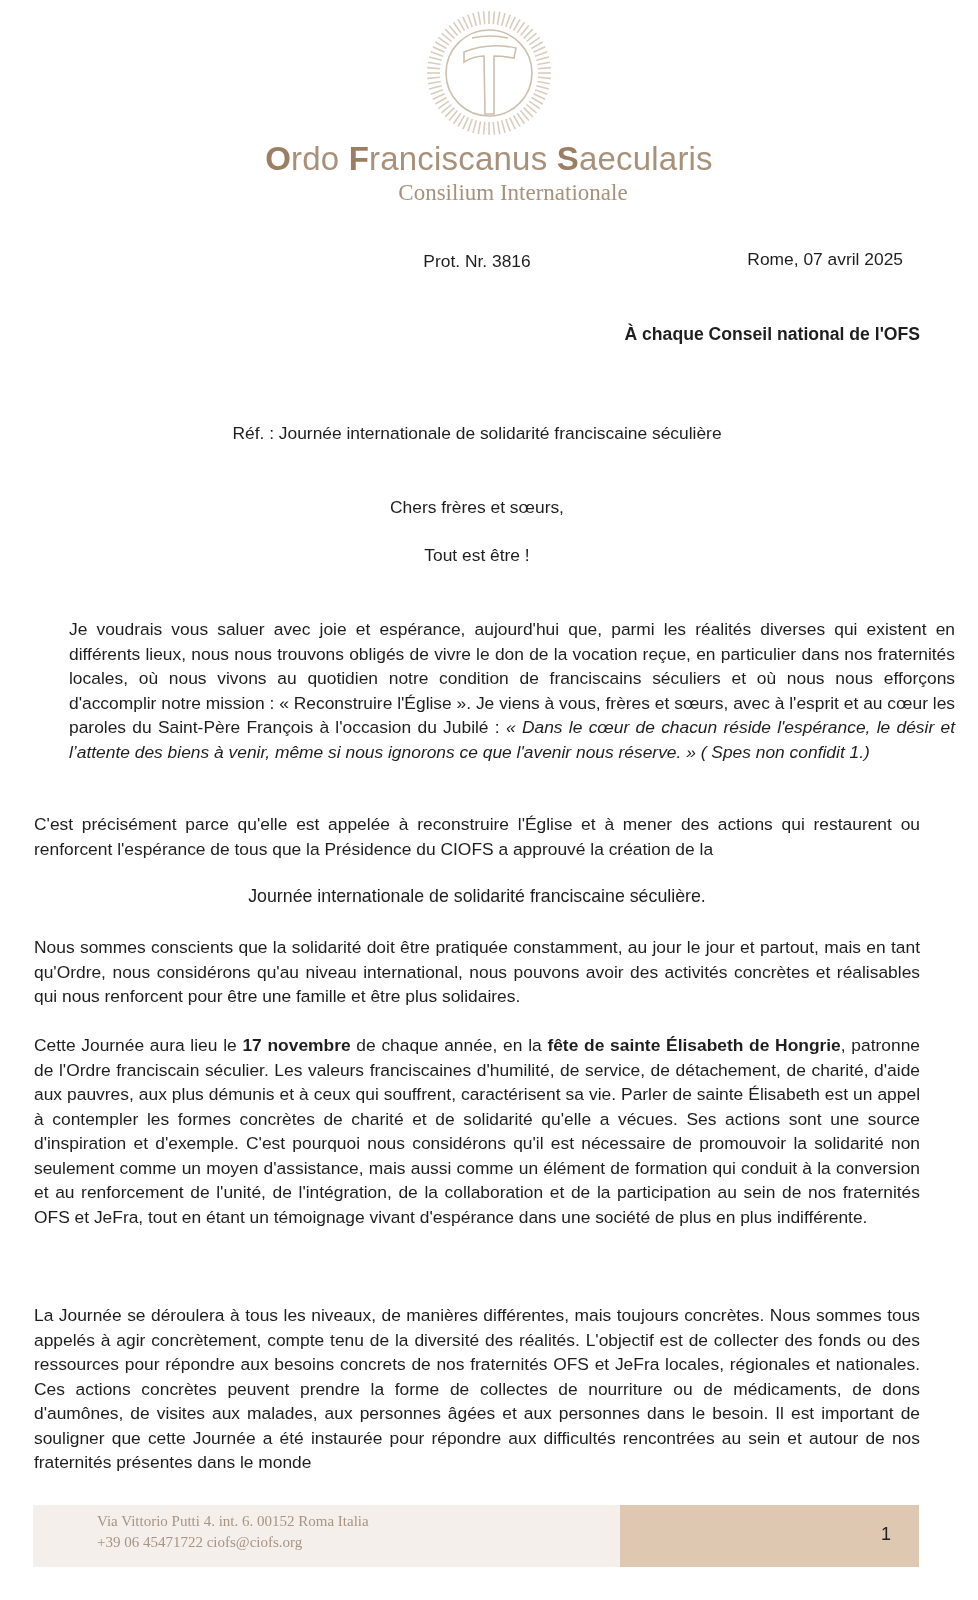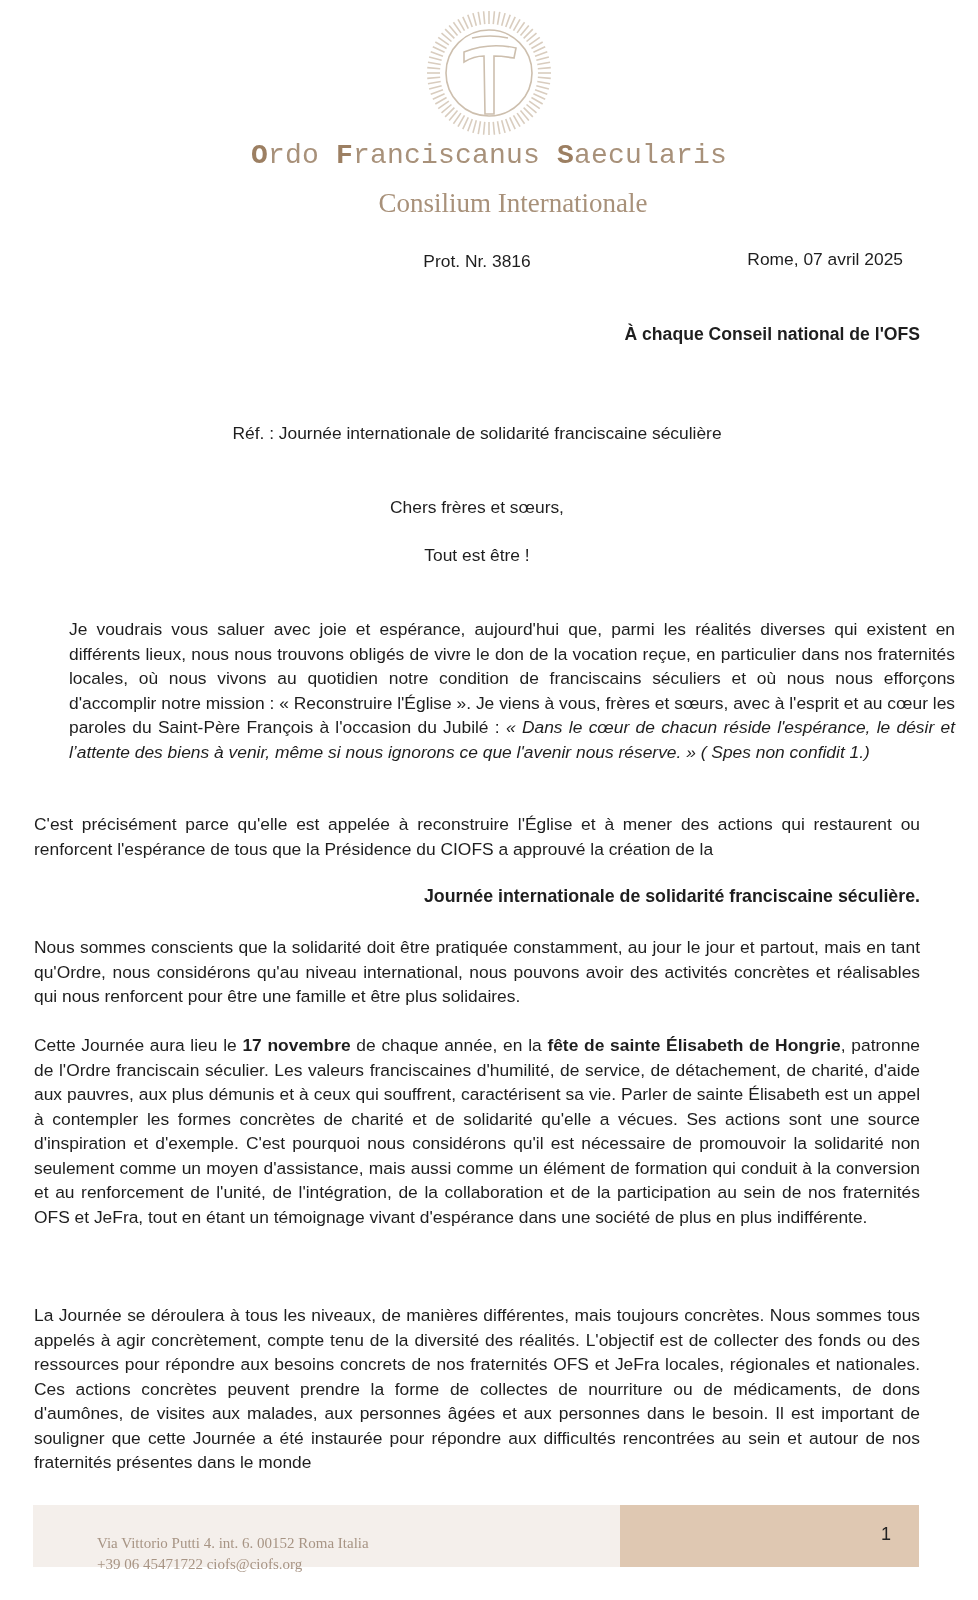--- a/index.html
+++ b/index.html
@@ -1,44 +1,44 @@
 <!DOCTYPE html>
 <html><head>
 <meta charset="utf-8">
 <style>
   html, body { margin: 0; padding: 0; background: #ffffff; }
   body { width: 978px; height: 1600px; position: relative; overflow: hidden;
          font-family: "Liberation Sans", "DejaVu Sans", sans-serif; color: #1e1e1e; }
   .logo { position: absolute; left: 0; top: 8px; width: 978px; text-align: center; }
   .logo svg { display: block; margin: 0 auto; }
-  .org-name { font-family: Liberation Mono, monospace; color: #a8917a;
-              font-size: 28px; margin-top: 2px; letter-spacing: 0.2px; text-align: center; }
+  .org-name { font-family: Liberation Sans, sans-serif; color: #a8917a;
+              font-size: 33px; margin-top: 2px; letter-spacing: 0.2px; text-align: center; }
   .org-name .cap { color: #9c7f62; font-weight: bold; }
   .org-sub { font-family: "Liberation Serif", "DejaVu Serif", serif; color: #a8917a;
-             font-size: 27px; margin-top: 17px; padding-left: 48px; }
+             font-size: 23px; margin-top: 2px; padding-left: 48px; }
   .text { position: absolute; left: 34px; width: 886px; font-size: 17.4px; line-height: 24.5px; text-align: center; }
   .prot { top: 249px; }
   .date { position: absolute; right: 75px; top: 249px; font-size: 17.4px; }
   .recipients { position: absolute; right: 58px; top: 322px; text-align: left;
                 font-weight: bold; font-size: 17.6px; line-height: 24.5px; }
   .ref { top: 421px; }
   .salut { top: 495px; }
   .grace { top: 543px; }
   .p1 { top: 617px; text-align: justify; margin-left: 35px; }
   .p2 { top: 812px; text-align: justify; }
-  .title { position: absolute; left: 34px; width: 886px; top: 886px; text-align: right;
-           font-weight: bold; font-size: 17.8px; }
+  .title { position: absolute; left: 34px; width: 886px; top: 886px; text-align: center;
+           font-weight: normal; font-size: 17.8px; }
   .p3 { top: 935px; text-align: justify; }
   .p4 { top: 1033px; text-align: justify; }
   .p5 { top: 1303px; text-align: justify; }
   .text p { margin: 0; }
   em { font-style: italic; }
   b { font-weight: bold; }
   .footer { position: absolute; left: 33px; top: 1505px; width: 886px; height: 62px; background: #f4efeb; }
-  .footer .addr { position: absolute; left: 64px; top: 28px; font-family: "Liberation Serif", "DejaVu Serif", serif;
+  .footer .addr { position: absolute; left: 64px; top: 6px; font-family: "Liberation Serif", "DejaVu Serif", serif;
                   color: #a79484; font-size: 15px; line-height: 21px; }
   .footer .pagebox { position: absolute; left: 587px; top: 0; width: 299px; height: 62px; background: #dfc8b2; }
   .footer .pagenum { position: absolute; right: 28px; top: 19px; font-size: 18px; color: #222; }
 </style>
 </head>
 <body>
 
 <div class="logo">
   <svg width="130" height="130" viewBox="0 0 130 130">
     <g id="rays" stroke="#d9cdbf" stroke-width="1.6" fill="none">

